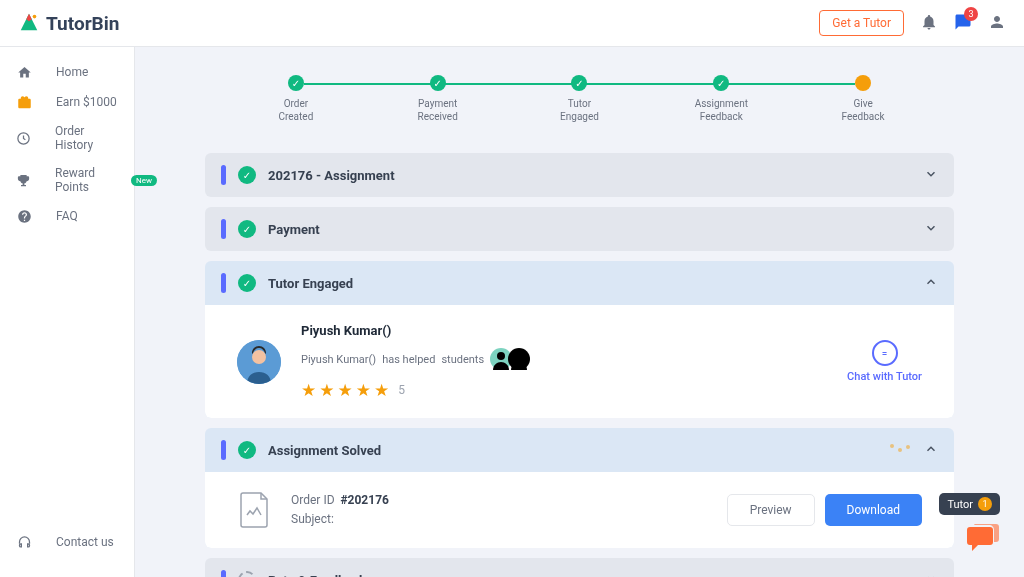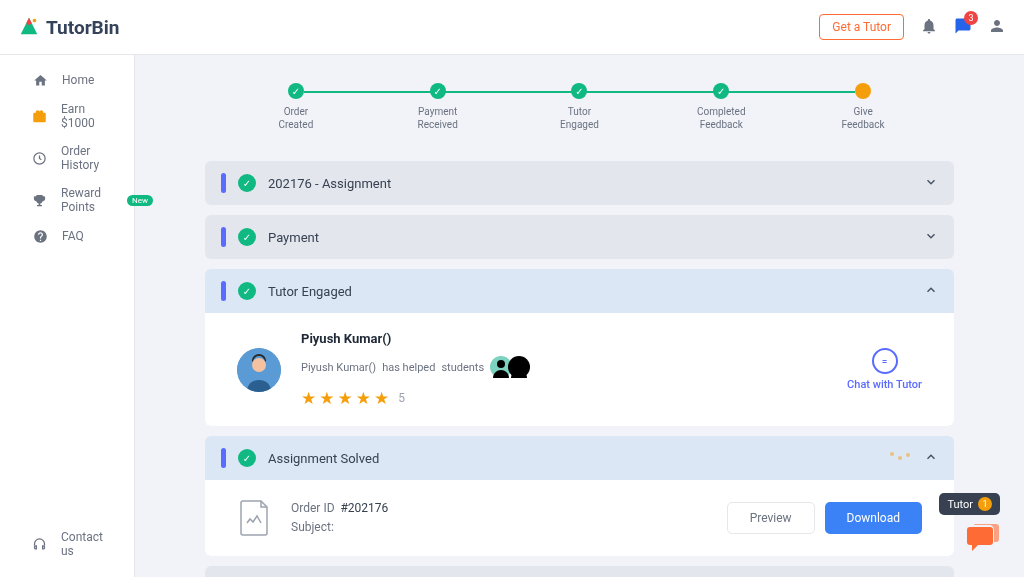--- a/index.html
+++ b/index.html
@@ -1,48 +1,48 @@
 <!DOCTYPE html>
 <html><head>
 <meta charset="utf-8">
 <style>
 *{box-sizing:border-box;margin:0;padding:0;font-family:-apple-system,BlinkMacSystemFont,'Segoe UI',Roboto,sans-serif}
 body{background:#f1f3f9;color:#333;font-size:13px}
-.top-header{height:55px;background:#fff;border-bottom:1px solid #e5e7eb;display:flex;align-items:center;justify-content:space-between;padding:0 18px}
+.top-header{height:47px;background:#fff;border-bottom:1px solid #e5e7eb;display:flex;align-items:center;justify-content:space-between;padding:0 18px}
 .logo{display:flex;align-items:center;gap:6px;font-size:19px;font-weight:700;color:#34425a}
 .logo-icon{width:22px;height:22px;position:relative}
 .logo-icon svg{width:22px;height:22px}
 .header-right{display:flex;align-items:center;gap:16px}
 .get-tutor-btn{border:1px solid #ff6b35;color:#ff6b35;background:#fff;padding:5px 12px;border-radius:4px;font-size:12px;font-weight:400;cursor:pointer}
 .header-icon{color:#6b7280;cursor:pointer;position:relative}
 .header-icon svg{width:18px;height:18px}
 .badge-dot{position:absolute;top:-6px;right:-6px;background:#ef4444;color:#fff;font-size:9px;border-radius:50%;width:14px;height:14px;display:flex;align-items:center;justify-content:center}
 .layout{display:flex;height:calc(100vh - 47px)}
 .sidebar{width:135px;background:#fff;padding:10px 0;display:flex;flex-direction:column;justify-content:space-between;border-right:1px solid #e5e7eb}
 .nav-list{list-style:none}
-.nav-item{display:flex;align-items:center;gap:14px;padding:7px 32px;color:#6b7280;cursor:pointer;font-size:12px}
+.nav-item{display:flex;align-items:center;gap:24px;padding:7px 16px;color:#6b7280;cursor:pointer;font-size:12px}
 .nav-item .nav-ic{width:16px;height:16px;display:flex;align-items:center;justify-content:center}
 .nav-item .nav-ic svg{width:15px;height:15px}
 .nav-item.gift .nav-ic{color:#f59e0b}
 .nav-badge{background:#10b981;color:#fff;font-size:8px;padding:1px 5px;border-radius:8px;margin-left:12px}
 .sidebar-bottom{list-style:none;padding-bottom:10px}
 .main{flex:1;overflow-y:auto;padding:20px 70px}
 .stepper{display:flex;align-items:flex-start;justify-content:space-between;margin:8px 20px 30px;position:relative}
 .step{display:flex;flex-direction:column;align-items:center;flex:1;position:relative;z-index:2}
 .step-circle{width:16px;height:16px;border-radius:50%;background:#10b981;display:flex;align-items:center;justify-content:center;color:#fff;font-size:10px;margin-bottom:6px}
 .step-circle.pending{background:#f59e0b}
 .step-label{font-size:10px;color:#6b7280;text-align:center;line-height:1.3}
 .step-line{position:absolute;top:8px;left:calc(10% + 8px);right:calc(10% + 8px);height:2px;background:#10b981;z-index:1}
 .accordion{background:#e3e6ed;border-radius:6px;margin-bottom:10px;overflow:hidden}
 .accordion.expanded-head{background:#dbe7f5}
 .acc-header{display:flex;align-items:center;padding:12px 16px;cursor:pointer;gap:12px}
 .acc-marker{width:5px;height:20px;background:#5a6bff;border-radius:3px}
 .acc-check{width:18px;height:18px;border-radius:50%;background:#10b981;display:flex;align-items:center;justify-content:center;color:#fff;font-size:10px}
 .acc-check.dashed{background:transparent;border:2px dashed #9ca3af;color:transparent}
-.acc-title{flex:1;font-weight:400;font-size:13px;color:#374151}
+.acc-title{flex:1;font-weight:700;font-size:13px;color:#374151}
 .acc-chevron{color:#4b5563}
 .acc-chevron svg{width:14px;height:14px}
 .acc-body{background:#fff;padding:18px 32px}
 .tutor-row{display:flex;align-items:center;gap:20px}
 .avatar{width:44px;height:44px;border-radius:50%;background:#5b9bd5;overflow:hidden;flex-shrink:0}
 .avatar svg{width:44px;height:44px}
 .tutor-info{flex:1}
 .tutor-name{font-weight:700;font-size:13px;color:#1f2937;margin-bottom:10px}
 .tutor-helped{font-size:11px;color:#6b7280;display:flex;align-items:center;gap:6px}
 .people-ic{display:flex;gap:-2px}
@@ -52,21 +52,21 @@
 .stars{display:flex;align-items:center;gap:3px;margin-top:10px}
 .star{color:#f59e0b;font-size:17px}
 .star-count{color:#9ca3af;font-size:12px;margin-left:6px}
 .chat-box{display:flex;flex-direction:column;align-items:center;gap:4px;cursor:pointer}
 .chat-ic{width:26px;height:26px;border:2px solid #5a6bff;border-radius:50%;display:flex;align-items:center;justify-content:center;color:#5a6bff;font-size:10px}
 .chat-lbl{color:#5a6bff;font-size:11px;font-weight:500}
 .solved-row{display:flex;align-items:center;gap:18px}
 .file-ic{width:36px;height:40px;display:flex;align-items:center;justify-content:center;color:#9ca3af}
 .file-ic svg{width:32px;height:38px}
 .order-meta{flex:1;font-size:12px;color:#6b7280;line-height:1.6}
-.order-meta b{color:#374151;font-weight:400}
+.order-meta b{color:#374151;font-weight:700}
 .btn-row{display:flex;gap:10px}
 .btn{padding:8px 22px;border-radius:5px;font-size:12px;font-weight:400;cursor:pointer;border:none}
 .btn-preview{background:#fff;color:#6b7280;border:1px solid #e5e7eb}
 .btn-download{background:#3b82f6;color:#fff}
 .confetti-ic{color:#f59e0b;opacity:0.5}
 .confetti-ic svg{width:24px;height:14px}
 .floating-chat{position:fixed;bottom:20px;right:24px;display:flex;flex-direction:column;align-items:flex-end;gap:6px}
 .tutor-pill{background:#374151;color:#fff;padding:4px 8px;border-radius:5px;font-size:11px;display:flex;align-items:center;gap:5px}
 .tutor-pill-badge{background:#f59e0b;color:#fff;border-radius:50%;width:14px;height:14px;display:flex;align-items:center;justify-content:center;font-size:9px}
 .chat-bubble{width:36px;height:36px;color:#ff6b35;cursor:pointer}
@@ -178,21 +178,21 @@
       <div class="step">
         <div class="step-circle">✓</div>
         <div class="step-label"><span>Payment</span><br><span>Received</span></div>
       </div>
       <div class="step">
         <div class="step-circle">✓</div>
         <div class="step-label"><span>Tutor</span><br><span>Engaged</span></div>
       </div>
       <div class="step">
         <div class="step-circle">✓</div>
-        <div class="step-label"><span>Completed</span><br><span>Feedback</span></div>
+        <div class="step-label"><span>Assignment</span><br><span>Feedback</span></div>
       </div>
       <div class="step">
         <div class="step-circle pending"></div>
         <div class="step-label"><span>Give</span><br><span>Feedback</span></div>
       </div>
     </div>
 
     <div class="accordion">
       <div class="acc-header">
         <span class="acc-marker"></span>

